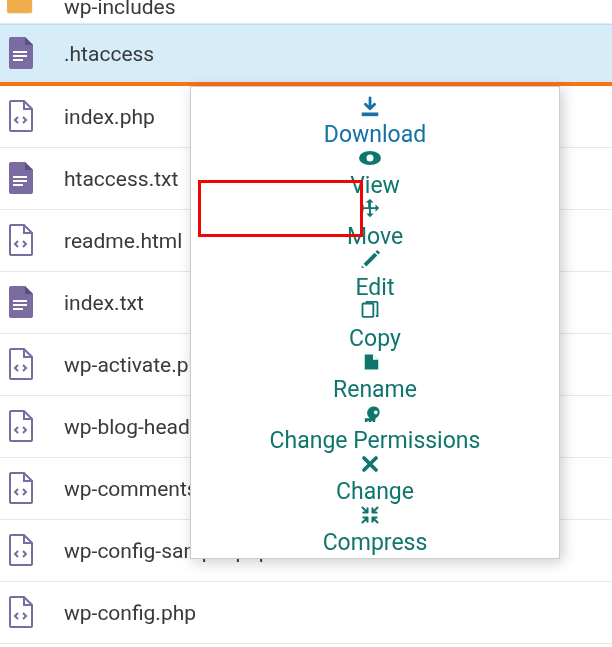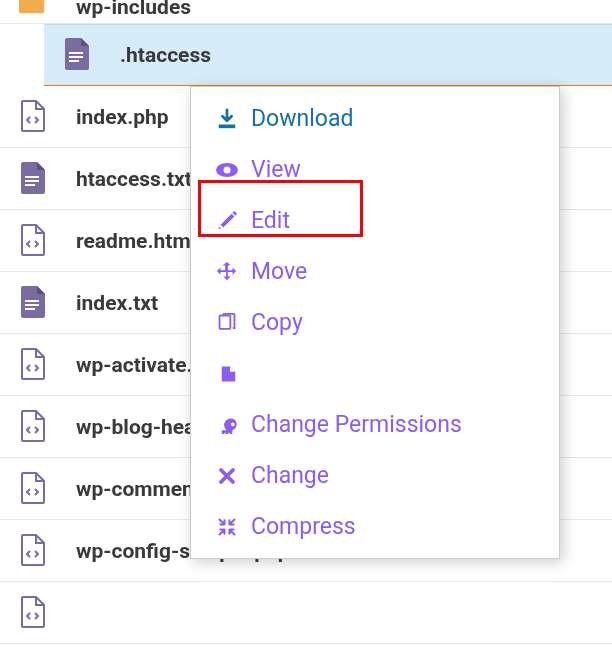--- a/index.html
+++ b/index.html
@@ -12,34 +12,32 @@
       height: 647px;
       overflow: hidden;
       position: relative;
     }
     .file-list { width: 100%; }
     .file-row {
       display: flex;
       align-items: center;
       height: 62px;
       border-bottom: 1px solid #e8e8e8;
-      padding-left: 18px;
+      padding-left: 6px;
       cursor: pointer;
-      font-weight: bold;
     }
     .file-row.partial-top {
       height: 24px;
       align-items: flex-end;
       padding-bottom: 4px;
     }
     .file-row.selected {
       background: #d6ecf8;
       border-top: 1px solid #b6dff3;
-      border-bottom: 1px solid #f97316;
-      margin-left: 44px;
+      border-bottom: 4px solid #f97316;
     }
     .file-icon {
       width: 30px;
       height: 34px;
       flex-shrink: 0;
       margin-right: 28px;
       display: flex;
       align-items: center;
       justify-content: center;
     }
@@ -61,33 +59,34 @@
       z-index: 50;
     }
     .menu-item {
       display: flex;
       align-items: center;
       height: 51px;
       padding: 0 22px;
       font-size: 23px;
       cursor: pointer;
       position: relative;
+      flex-direction: column;
     }
     .menu-item .mi-icon {
       width: 28px;
       height: 28px;
       margin-right: 10px;
       display: flex;
       align-items: center;
       justify-content: center;
       flex-shrink: 0;
     }
     .menu-item.download { color: #1570a6; }
     .menu-item.download .mi-icon svg { color: #1570a6; }
-    .menu-item:not(.download) { color: #8b5cf6; }
+    .menu-item:not(.download) { color: #0f766e; }
     .highlight-box {
       position: absolute;
       top: 180px;
       left: 198px;
       width: 165px;
       height: 57px;
       border: 3px solid #ef0505;
       z-index: 100;
       pointer-events: none;
     }
@@ -238,20 +237,21 @@
       </span>
     <span class="file-name">wp-config-sample.php</span>
   </div>
 
   <div class="file-row">
     <span class="file-icon code-icon">
         <svg viewBox="0 0 28 34">
           <use href="#ico-code"></use>
         </svg>
       </span>
+    <span class="file-name">wp-config.php</span>
   </div>
 
 </div>
 
 <div class="context-menu">
   <div class="menu-item download">
     <span class="mi-icon">
         <svg viewBox="0 0 24 24" width="22" height="22">
           <use href="#m-download"></use>
         </svg>
@@ -262,47 +262,48 @@
     <span class="mi-icon">
         <svg viewBox="0 0 24 24" width="24" height="24">
           <use href="#m-view"></use>
         </svg>
       </span>
     <span>View</span>
   </div>
   <div class="menu-item">
     <span class="mi-icon">
         <svg viewBox="0 0 24 24" width="22" height="22">
+          <use href="#m-move"></use>
+        </svg>
+      </span>
+    <span>Move</span>
+  </div>
+  <div class="menu-item">
+    <span class="mi-icon">
+        <svg viewBox="0 0 24 24" width="22" height="22">
           <use href="#m-edit"></use>
         </svg>
       </span>
     <span>Edit</span>
-  </div>
-  <div class="menu-item">
-    <span class="mi-icon">
-        <svg viewBox="0 0 24 24" width="22" height="22">
-          <use href="#m-move"></use>
-        </svg>
-      </span>
-    <span>Move</span>
   </div>
   <div class="menu-item">
     <span class="mi-icon">
         <svg viewBox="0 0 24 24" width="20" height="22">
           <use href="#m-copy"></use>
         </svg>
       </span>
     <span>Copy</span>
   </div>
   <div class="menu-item">
     <span class="mi-icon">
         <svg viewBox="0 0 24 24" width="18" height="22">
           <use href="#m-rename"></use>
         </svg>
       </span>
+    <span>Rename</span>
   </div>
   <div class="menu-item">
     <span class="mi-icon">
         <svg viewBox="0 0 24 24" width="22" height="22">
           <use href="#m-perm"></use>
         </svg>
       </span>
     <span>Change Permissions</span>
   </div>
   <div class="menu-item">

